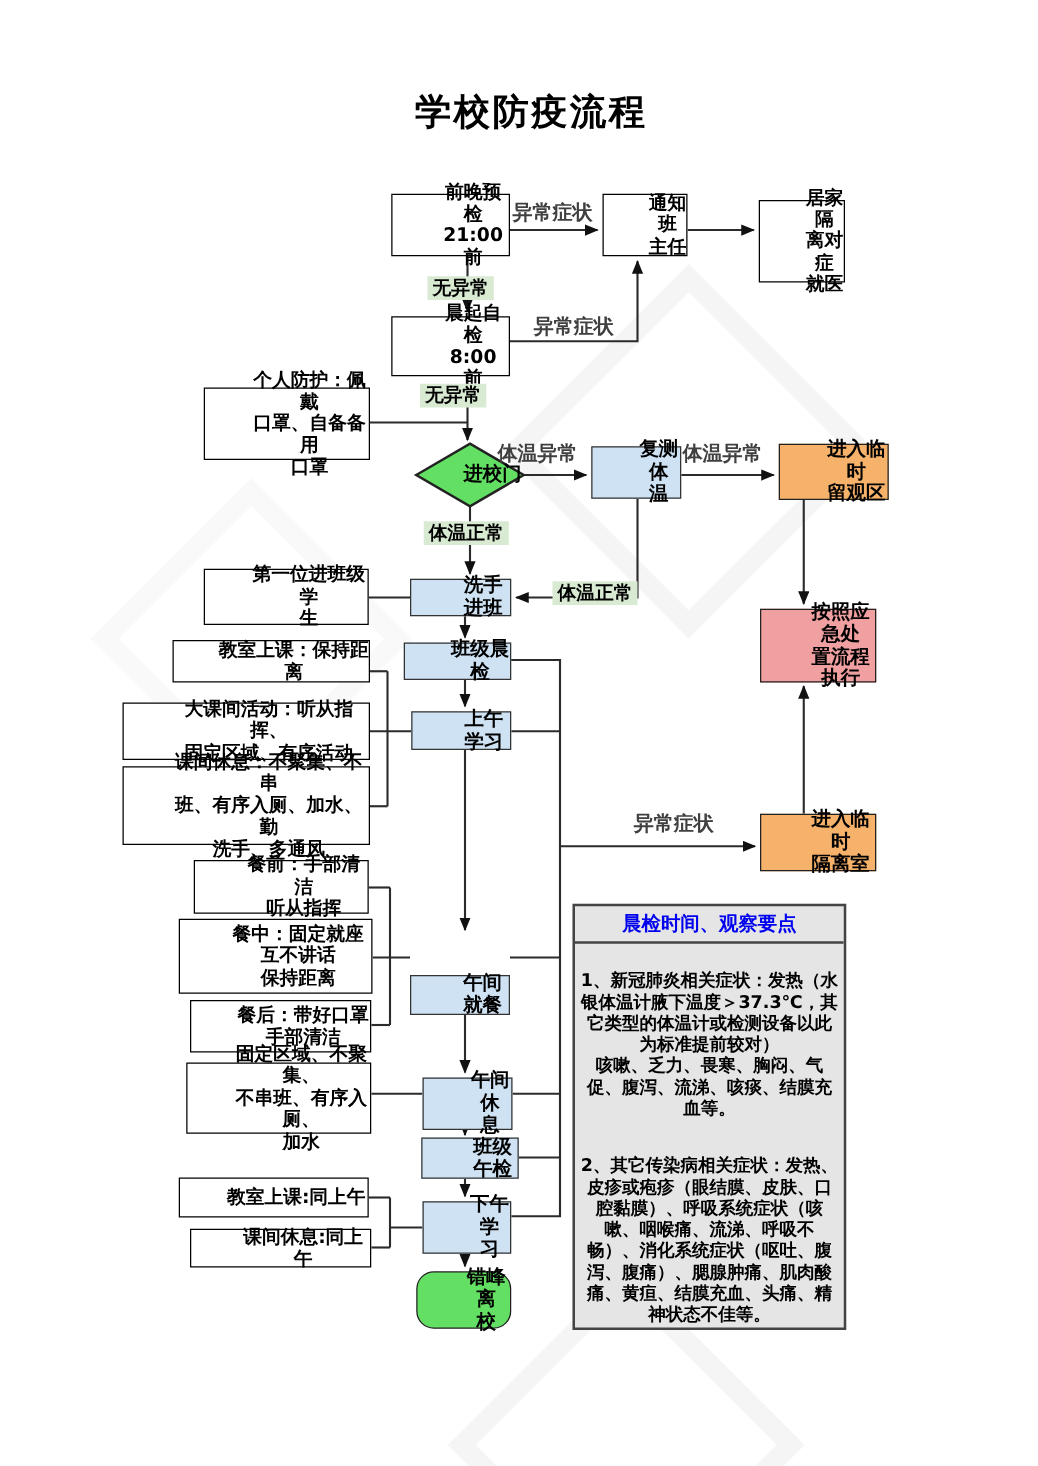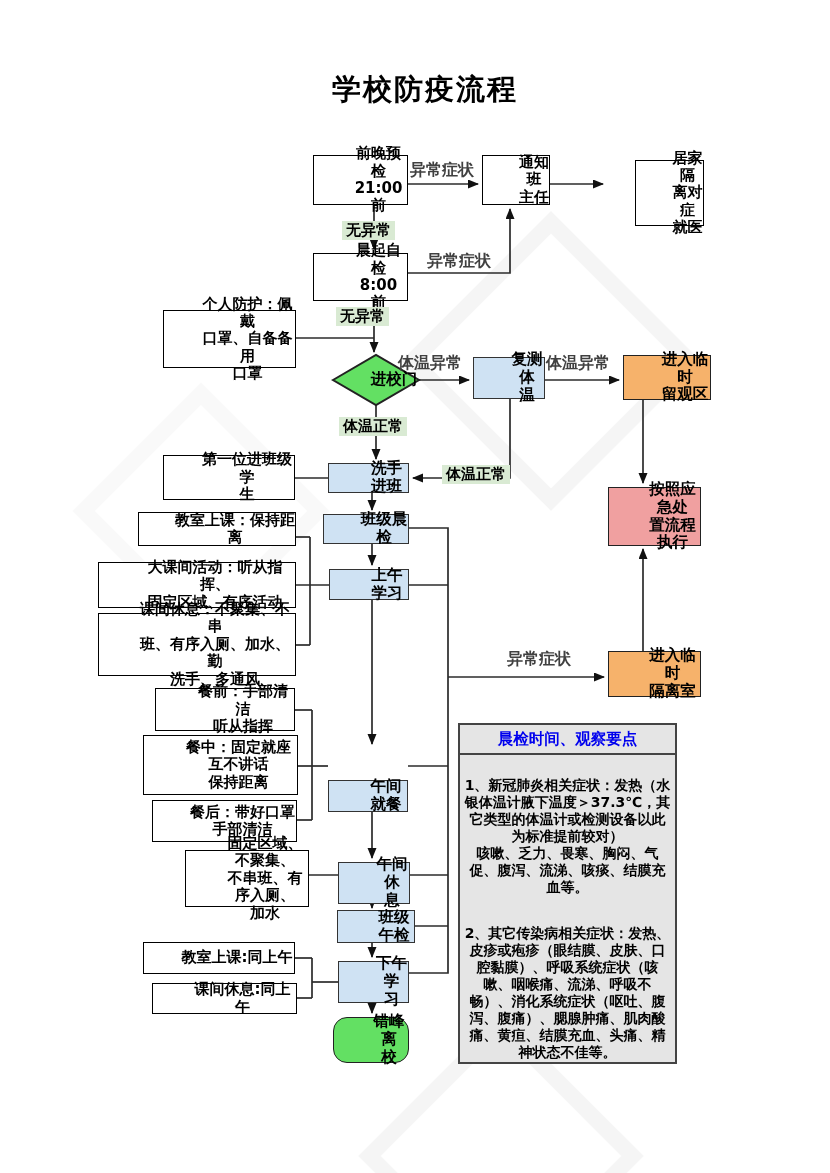--- a/index.html
+++ b/index.html
@@ -105,21 +105,21 @@
       <line x1="297" y1="998" x2="312" y2="998"></line>
       <line x1="312" y1="982" x2="338" y2="982"></line>
     </g>
     <polygon points="333,380 376,355 419,380 376,405" fill="#63e063" stroke="#222" stroke-width="2"></polygon>
   </svg>
 
   <div class="node box-white" style="left:313px;top:155px;width:95px;height:50px;">前晚预检
 21:00 前</div>
   <div class="node box-white" style="left:482px;top:155px;width:68px;height:50px;">通知班
 主任</div>
-  <div class="node box-white" style="left:607px;top:160px;width:69px;height:66px;margin-left:28px;">居家隔
+  <div class="node box-white" style="left:607px;top:160px;width:69px;height:66px;">居家隔
 离对症
 就医</div>
   <div class="node box-white" style="left:313px;top:253px;width:95px;height:48px;">晨起自检
 8:00 前</div>
   <div class="node box-white" style="left:163px;top:310px;width:133px;height:58px;">个人防护：佩戴
 口罩、自备备用
 口罩</div>
   <div class="node diamond-label" style="left:333px;top:355px;width:86px;height:50px;">进校门</div>
   <div class="node box-blue" style="left:473px;top:357px;width:72px;height:42px;">复测体
 温</div>
@@ -141,21 +141,21 @@
 班、有序入厕、加水、勤
 洗手、多通风</div>
   <div class="node box-white" style="left:155px;top:688px;width:140px;height:43px;">餐前：手部清洁
 听从指挥</div>
   <div class="node box-white" style="left:143px;top:735px;width:155px;height:60px;">餐中：固定就座
 互不讲话
 保持距离</div>
   <div class="node box-blue" style="left:328px;top:748px;width:80px;height:32px;margin-top:32px;">午间就餐</div>
   <div class="node box-white" style="left:152px;top:800px;width:145px;height:42px;">餐后：带好口罩
 手部清洁</div>
-  <div class="node box-white" style="left:149px;top:850px;width:124px;height:57px;margin-left:36px;">固定区域、不聚集、
+  <div class="node box-white" style="left:149px;top:850px;width:148px;height:57px;">固定区域、不聚集、
 不串班、有序入厕、
 加水</div>
   <div class="node box-blue" style="left:338px;top:862px;width:72px;height:42px;">午间休
 息</div>
   <div class="node box-blue" style="left:337px;top:910px;width:78px;height:33px;">班级午检</div>
   <div class="node box-white" style="left:143px;top:942px;width:152px;height:32px;">教室上课:同上午</div>
   <div class="node box-blue" style="left:338px;top:961px;width:71px;height:42px;">下午学
 习</div>
   <div class="node box-white" style="left:152px;top:983px;width:145px;height:31px;">课间休息:同上午</div>
   <div class="node box-green-round" style="left:333px;top:1017px;width:76px;height:46px;">错峰离

